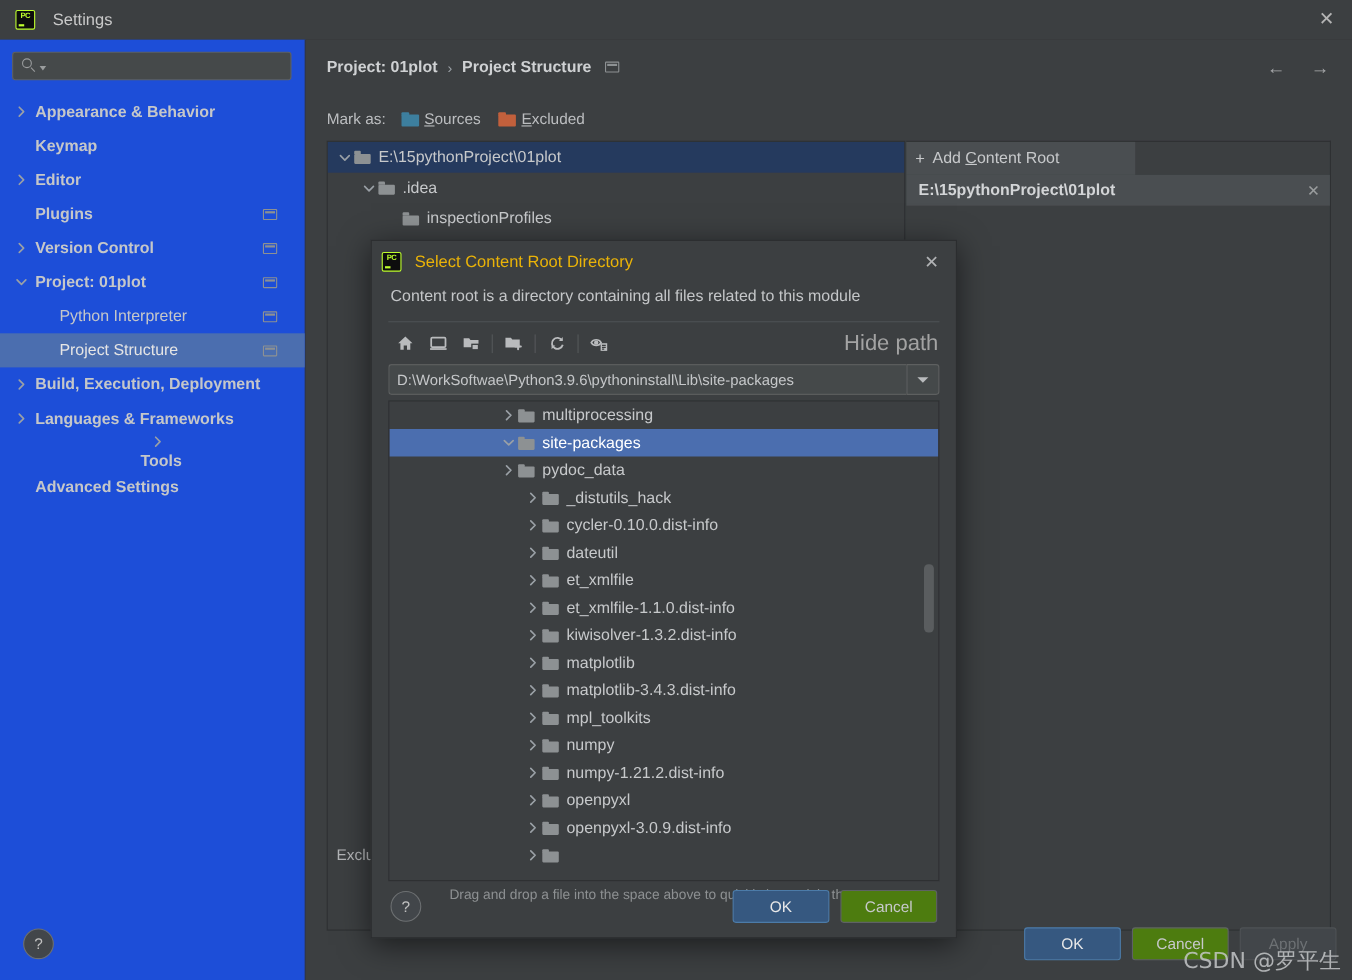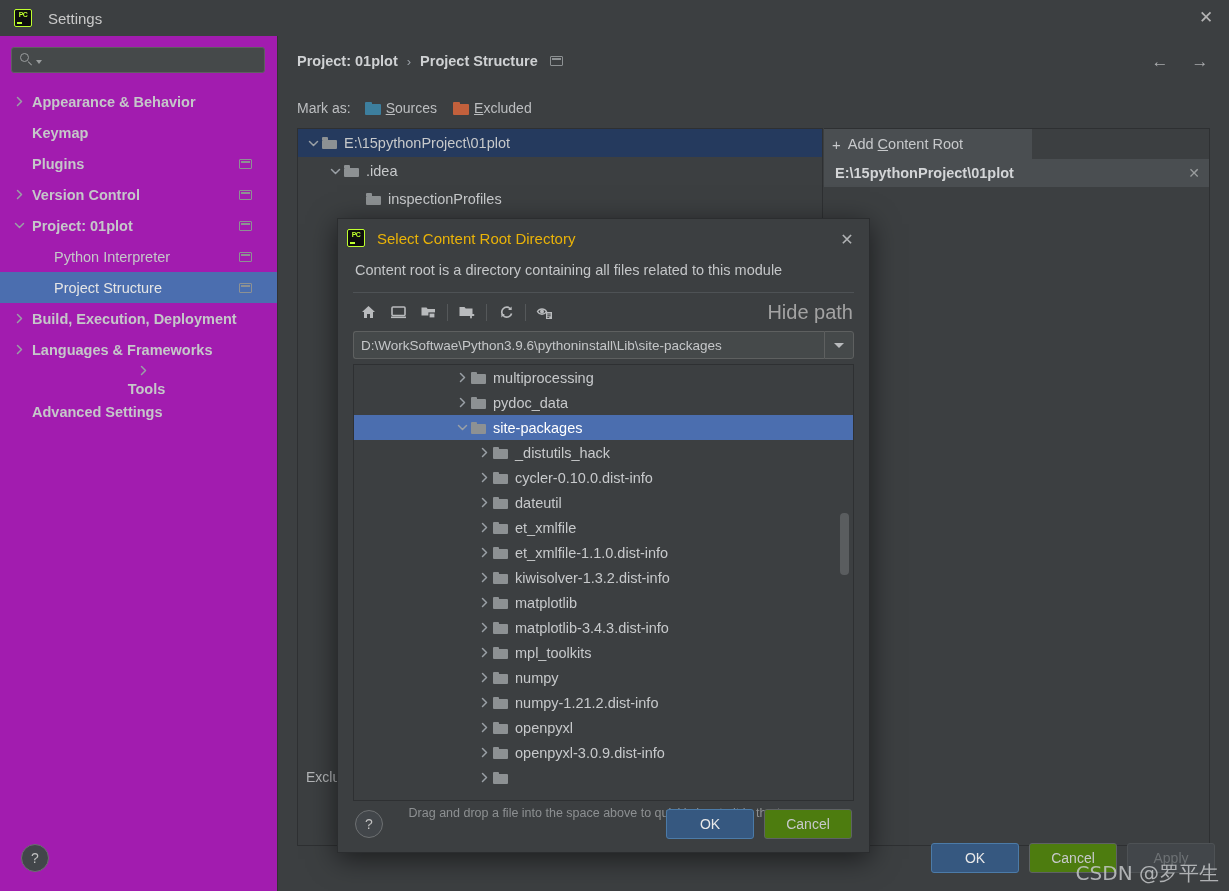--- a/index.html
+++ b/index.html
@@ -18,21 +18,21 @@
   .pc-icon{width:18px;height:18px;margin-left:14px;border-radius:2px;
     background:#0d0d0d;border:1.5px solid #bfff2e;position:relative;box-sizing:border-box;
     display:flex;align-items:flex-start;justify-content:center;}
   .pc-icon .pc-text{font-size:7px;color:#bfff2e;line-height:9px;font-weight:bold;letter-spacing:-0.5px;}
   .pc-icon .pc-bar{position:absolute;left:2px;bottom:2px;width:5px;height:2px;background:#bfff2e;}
   .titlebar .title{margin-left:16px;font-size:15px;color:#c9c9c9;}
   .win-close{position:absolute;right:0;top:0;width:46px;height:35px;display:flex;
     align-items:center;justify-content:center;color:#b4b4b4;font-size:17px;cursor:default;}
 
   
-  .sidebar{position:absolute;left:0;top:36px;width:277px;height:855px;background:#a21caf;
+  .sidebar{position:absolute;left:0;top:36px;width:277px;height:855px;background:#1d4ed8;
     border-right:1px solid #323232;}
   .searchbox{margin:11px 12px 0 11px;height:26px;background:#45494a;border:1px solid #5e6060;
     border-radius:3px;display:flex;align-items:center;box-sizing:border-box;}
   .searchbox .mag{margin-left:8px;width:14px;height:14px;position:relative;}
   .searchbox .mag .circ{position:absolute;left:0;top:0;width:9px;height:9px;border:1.4px solid #9a9d9e;
     border-radius:50%;box-sizing:border-box;}
   .searchbox .mag .hdl{position:absolute;left:8px;top:8px;width:5px;height:1.4px;background:#9a9d9e;
     transform:rotate(45deg);transform-origin:left center;}
   .searchbox .tri{margin-left:2px;width:0;height:0;border-left:3.5px solid transparent;
     border-right:3.5px solid transparent;border-top:4px solid #9a9d9e;margin-top:3px;}
@@ -172,20 +172,28 @@
               <path d="M3.5 1.5 L7.5 5.5 L3.5 9.5" fill="none" stroke="#9aa0a6" stroke-width="1.5" stroke-linecap="round" stroke-linejoin="round"></path>
             </svg>
           </span>
           <span class="lbl">Appearance &amp; Behavior</span>
         </div>
         <div class="node bold" style="padding-left: 14px;">
           <span class="chev"></span>
           <span class="lbl">Keymap</span>
         </div>
         <div class="node bold" style="padding-left: 14px;">
+          <span class="chev">
+            <svg width="11" height="11" viewBox="0 0 11 11">
+              <path d="M3.5 1.5 L7.5 5.5 L3.5 9.5" fill="none" stroke="#9aa0a6" stroke-width="1.5" stroke-linecap="round" stroke-linejoin="round"></path>
+            </svg>
+          </span>
+          <span class="lbl">Editor</span>
+        </div>
+        <div class="node bold" style="padding-left: 14px;">
           <span class="chev"></span>
           <span class="lbl">Plugins</span>
           <span class="badge"></span>
         </div>
         <div class="node bold" style="padding-left: 14px;">
           <span class="chev">
             <svg width="11" height="11" viewBox="0 0 11 11">
               <path d="M3.5 1.5 L7.5 5.5 L3.5 9.5" fill="none" stroke="#9aa0a6" stroke-width="1.5" stroke-linecap="round" stroke-linejoin="round"></path>
             </svg>
           </span>
@@ -401,43 +409,43 @@
               <svg width="11" height="11" viewBox="0 0 11 11">
                 <path d="M3.5 1.5 L7.5 5.5 L3.5 9.5" fill="none" stroke="#9aa0a6" stroke-width="1.5" stroke-linecap="round" stroke-linejoin="round"></path>
               </svg>
             </span>
             <span class="gfldr">
               <span class="tab"></span>
               <span class="body"></span>
             </span>
             <span>multiprocessing</span>
           </div>
+          <div class="frow sel" style="padding-left: 100px;">
+            <span class="fchev">
+              <svg width="11" height="11" viewBox="0 0 11 11">
+                <path d="M1.5 3.5 L5.5 7.5 L9.5 3.5" fill="none" stroke="#9aa0a6" stroke-width="1.5" stroke-linecap="round" stroke-linejoin="round"></path>
+              </svg>
+            </span>
+            <span class="gfldr">
+              <span class="tab"></span>
+              <span class="body"></span>
+            </span>
+            <span>site-packages</span>
+          </div>
           <div class="frow" style="padding-left: 100px;">
             <span class="fchev">
               <svg width="11" height="11" viewBox="0 0 11 11">
                 <path d="M3.5 1.5 L7.5 5.5 L3.5 9.5" fill="none" stroke="#9aa0a6" stroke-width="1.5" stroke-linecap="round" stroke-linejoin="round"></path>
               </svg>
             </span>
             <span class="gfldr">
               <span class="tab"></span>
               <span class="body"></span>
             </span>
             <span>pydoc_data</span>
-          </div>
-          <div class="frow sel" style="padding-left: 100px;">
-            <span class="fchev">
-              <svg width="11" height="11" viewBox="0 0 11 11">
-                <path d="M1.5 3.5 L5.5 7.5 L9.5 3.5" fill="none" stroke="#9aa0a6" stroke-width="1.5" stroke-linecap="round" stroke-linejoin="round"></path>
-              </svg>
-            </span>
-            <span class="gfldr">
-              <span class="tab"></span>
-              <span class="body"></span>
-            </span>
-            <span>site-packages</span>
           </div>
           <div class="frow" style="padding-left: 122px;">
             <span class="fchev">
               <svg width="11" height="11" viewBox="0 0 11 11">
                 <path d="M3.5 1.5 L7.5 5.5 L3.5 9.5" fill="none" stroke="#9aa0a6" stroke-width="1.5" stroke-linecap="round" stroke-linejoin="round"></path>
               </svg>
             </span>
             <span class="gfldr">
               <span class="tab"></span>
               <span class="body"></span>

